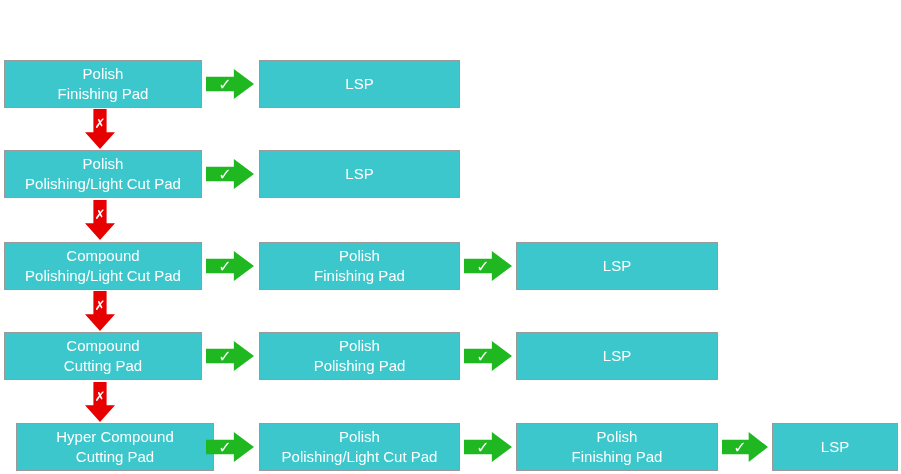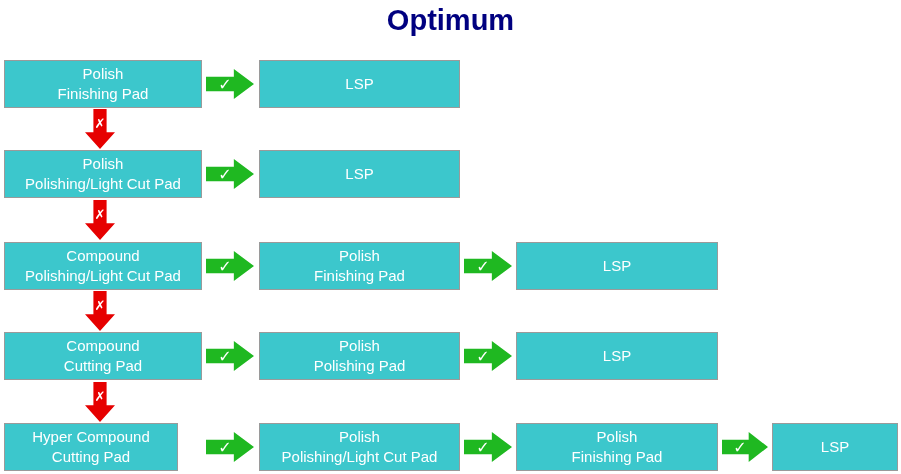--- a/index.html
+++ b/index.html
@@ -66,21 +66,20 @@
     z-index:1;
   }
   .arrow-right .glyph{font-size:16px; padding-right:10px; box-sizing:border-box;}
   .arrow-down .glyph{font-size:13px; padding-bottom:12px; box-sizing:border-box;}
 </style>
 </head>
 <body>
 
 <div id="stage">
 
-  <div class="title">Optimum</div>
 
   <div class="box" style="left:4px;top:60px;width:198px;height:48px;">Polish
 Finishing Pad</div>
   <div class="arrow-right" style="left:206px;top:69px;">
     <div class="shape"></div>
     <span class="glyph">✓</span>
   </div>
   <div class="box" style="left:259px;top:60px;width:201px;height:48px;">LSP</div>
 
   <div class="arrow-down" style="left:85px;top:109px;">
@@ -132,21 +131,21 @@
     <div class="shape"></div>
     <span class="glyph">✓</span>
   </div>
   <div class="box" style="left:516px;top:332px;width:202px;height:48px;">LSP</div>
 
   <div class="arrow-down" style="left:85px;top:382px;">
     <div class="shape"></div>
     <span class="glyph">✗</span>
   </div>
 
-  <div class="box" style="left:4px;top:423px;width:174px;height:48px;">Hyper Compound
+  <div class="box" style="left:16px;top:423px;width:198px;height:48px;">Hyper Compound
 Cutting Pad</div>
   <div class="arrow-right" style="left:206px;top:432px;">
     <div class="shape"></div>
     <span class="glyph">✓</span>
   </div>
   <div class="box" style="left:259px;top:423px;width:201px;height:48px;">Polish
 Polishing/Light Cut Pad</div>
   <div class="arrow-right" style="left:464px;top:432px;">
     <div class="shape"></div>
     <span class="glyph">✓</span>

